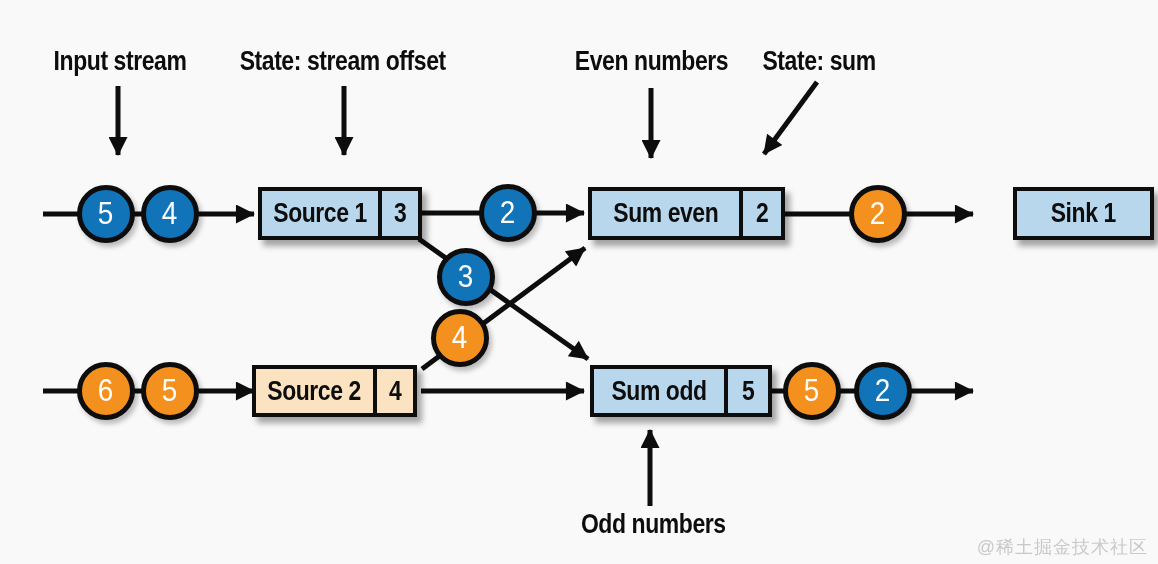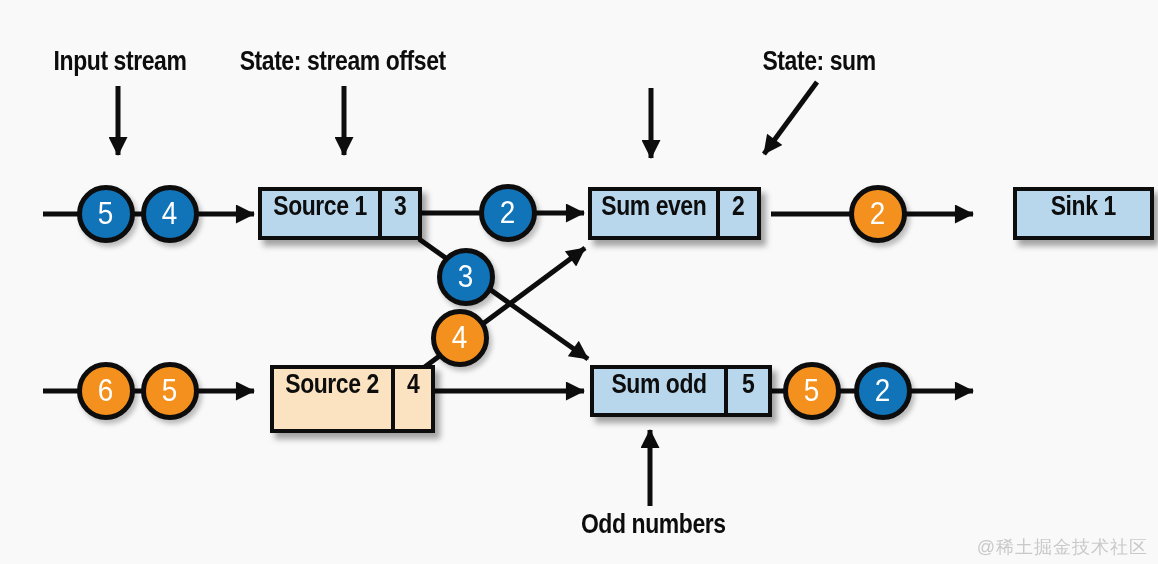--- a/index.html
+++ b/index.html
@@ -22,21 +22,21 @@
   .node{
     position:absolute;z-index:2;
     display:flex;align-items:stretch;
     background:var(--box-blue,#b9d7ec);
     border:4px solid var(--ink,#0d0d0d);
     box-shadow:5px 6px 6px rgba(0,0,0,0.35);
     box-sizing:border-box;
   }
   .node.tan{background:var(--box-tan,#fbe2c0);}
   .node .cell{
-    display:flex;justify-content:center;
+    display:flex;align-items:center;justify-content:center;
     color:var(--ink,#0d0d0d);
     font-size:27px;font-weight:bold;
     white-space:nowrap;overflow:visible;
   }
   .node .cell span{display:inline-block;transform:scaleX(0.85);letter-spacing:-0.5px;}
   .node .main{flex:1 1 auto;}
   .node .state{border-left:4px solid var(--ink,#0d0d0d);flex:0 0 auto;}
 
   
   .token{
@@ -98,52 +98,55 @@
     <line x1="817" y1="82" x2="764" y2="154" marker-end="url(#ah)"></line>
     <line x1="650" y1="506" x2="650" y2="430" marker-end="url(#ah)"></line>
   </svg>
 
   <div class="anno" style="left:-20px;top:45px;">
     <span>Input stream</span>
     </div>
   <div class="anno" style="left:203px;top:45px;">
     <span>State: stream offset</span>
     </div>
+  <div class="anno" style="left:511px;top:45px;">
+    <span>Even numbers</span>
+    </div>
   <div class="anno" style="left:679px;top:45px;align-items:flex-end;">
     <span>State: sum</span>
     </div>
   <div class="anno" style="left:513px;top:508px;">
     <span>Odd numbers</span>
     </div>
 
   <div class="node" style="left:258px;top:187px;width:164px;height:53px;">
     <div class="cell main">
         <span>Source 1</span>
       </div>
     <div class="cell state" style="width:36px;">
         <span>3</span>
       </div>
   </div>
 
-  <div class="node" style="left:588px;top:187px;width:173px;height:53px;">
+  <div class="node" style="left:588px;top:187px;width:197px;height:53px;">
     <div class="cell main">
         <span>Sum even</span>
       </div>
     <div class="cell state" style="width:38px;">
         <span>2</span>
       </div>
   </div>
 
   <div class="node" style="left:977px;top:187px;width:141px;height:53px;margin-left:36px;">
     <div class="cell main">
         <span>Sink 1</span>
       </div>
   </div>
 
-  <div class="node tan" style="left:270px;top:365px;width:165px;height:68px;">
+  <div class="node tan" style="left:252px;top:365px;width:165px;height:52px;">
     <div class="cell main">
         <span>Source 2</span>
       </div>
     <div class="cell state" style="width:36px;">
         <span>4</span>
       </div>
   </div>
 
   <div class="node" style="left:590px;top:365px;width:182px;height:52px;">
     <div class="cell main">

